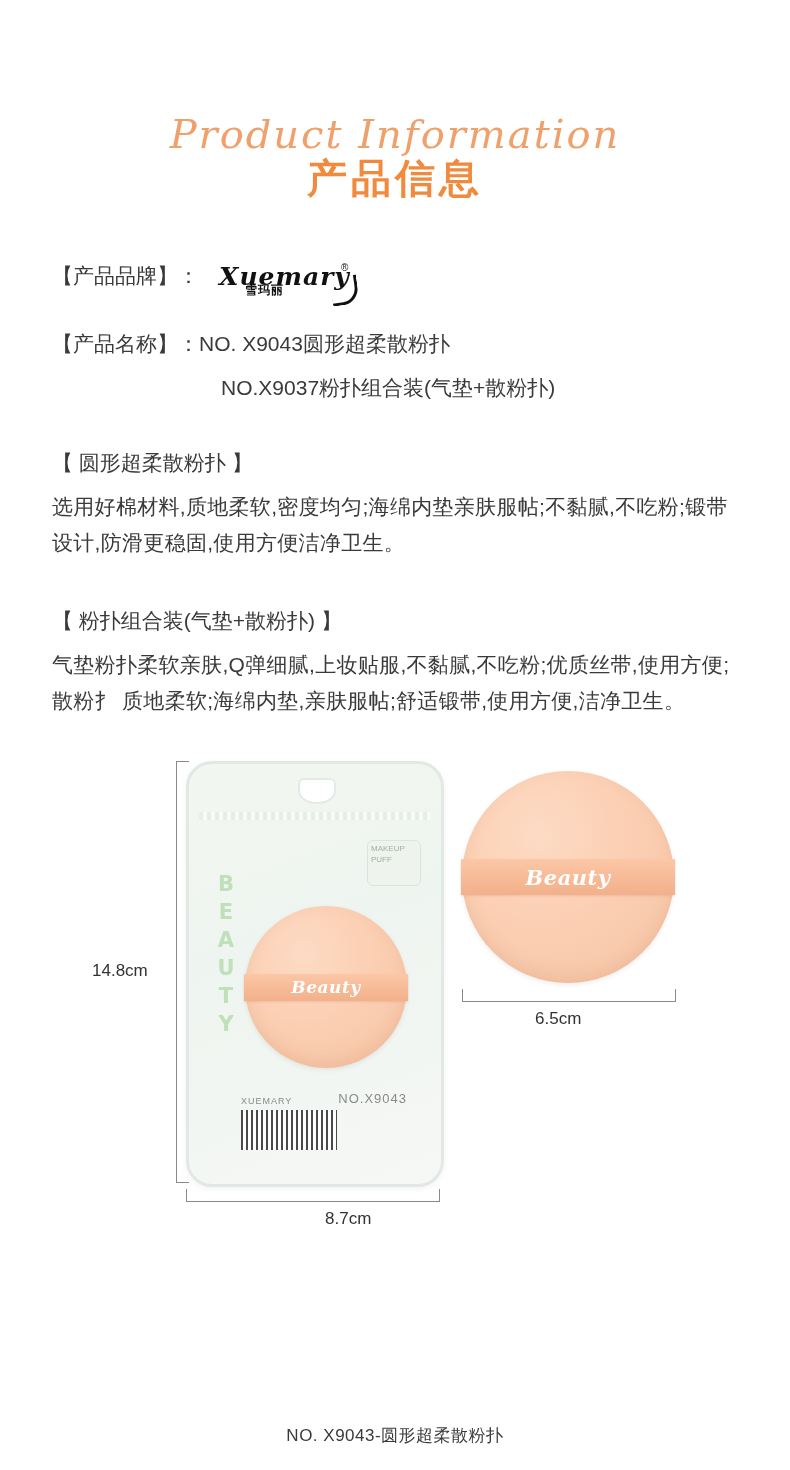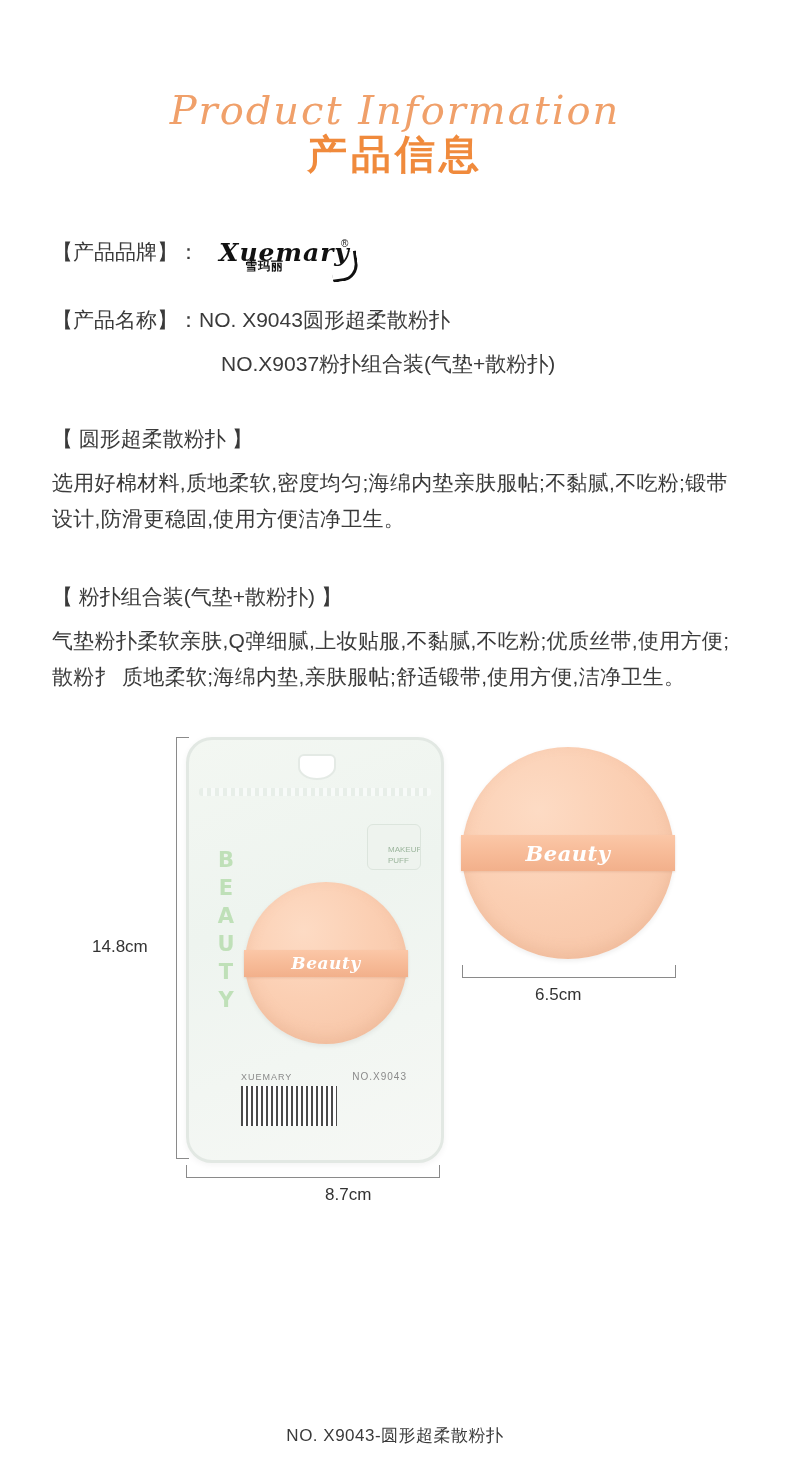--- a/index.html
+++ b/index.html
@@ -12,21 +12,21 @@
     height: 1470px;
     position: relative;
     font-family: "Liberation Sans", sans-serif;
     color: #333333;
     overflow: hidden;
   }
 
   
   .header {
     text-align: center;
-    padding-top: 88px;
+    padding-top: 112px;
   }
   .script-title {
     font-family: "DejaVu Serif", serif;
     font-style: italic;
     font-size: 40px;
     letter-spacing: 2px;
     color: #f0a06a;
     line-height: 1.1;
     font-weight: 400;
   }
@@ -183,30 +183,30 @@
     letter-spacing: 4px;
     color: #bfe0b8;
     line-height: 1.05;
     writing-mode: vertical-rl;
     text-orientation: upright;
     font-family: "DejaVu Sans", sans-serif;
   }
   .pkg-badge {
     position: absolute;
     right: 20px;
-    top: 84px;
+    top: 76px;
     width: 54px;
     height: 46px;
     border-radius: 6px;
     background: #eef3ee;
     border: 1px solid #dce5dd;
     font-size: 8px;
     color: #9bb59c;
     line-height: 1.35;
-    padding: 20px;
+    padding: 3px;
     box-sizing: border-box;
     overflow: hidden;
   }
   .pkg-barcode {
     position: absolute;
     left: 52px;
     bottom: 34px;
     width: 96px;
     height: 40px;
     background: repeating-linear-gradient(90deg,#4a4a4a 0 2px, #ffffff 2px 5px);
@@ -216,21 +216,21 @@
     left: 52px;
     bottom: 78px;
     font-size: 9px;
     color: #8a8a8a;
     letter-spacing: 1px;
   }
   .pkg-bottom-text2 {
     position: absolute;
     right: 34px;
     bottom: 78px;
-    font-size: 10px;
+    font-size: 13px;
     color: #8a8a8a;
     letter-spacing: 1px;
   }
 
   
   .puff {
     border-radius: 50%;
     background: radial-gradient(circle at 36% 30%, #fddbc4 0%, #fbcfb3 45%, #f6c3a4 100%);
     box-shadow: inset 0 -6px 14px rgba(214,150,115,0.25), 0 2px 5px rgba(0,0,0,0.07);
     position: relative;

